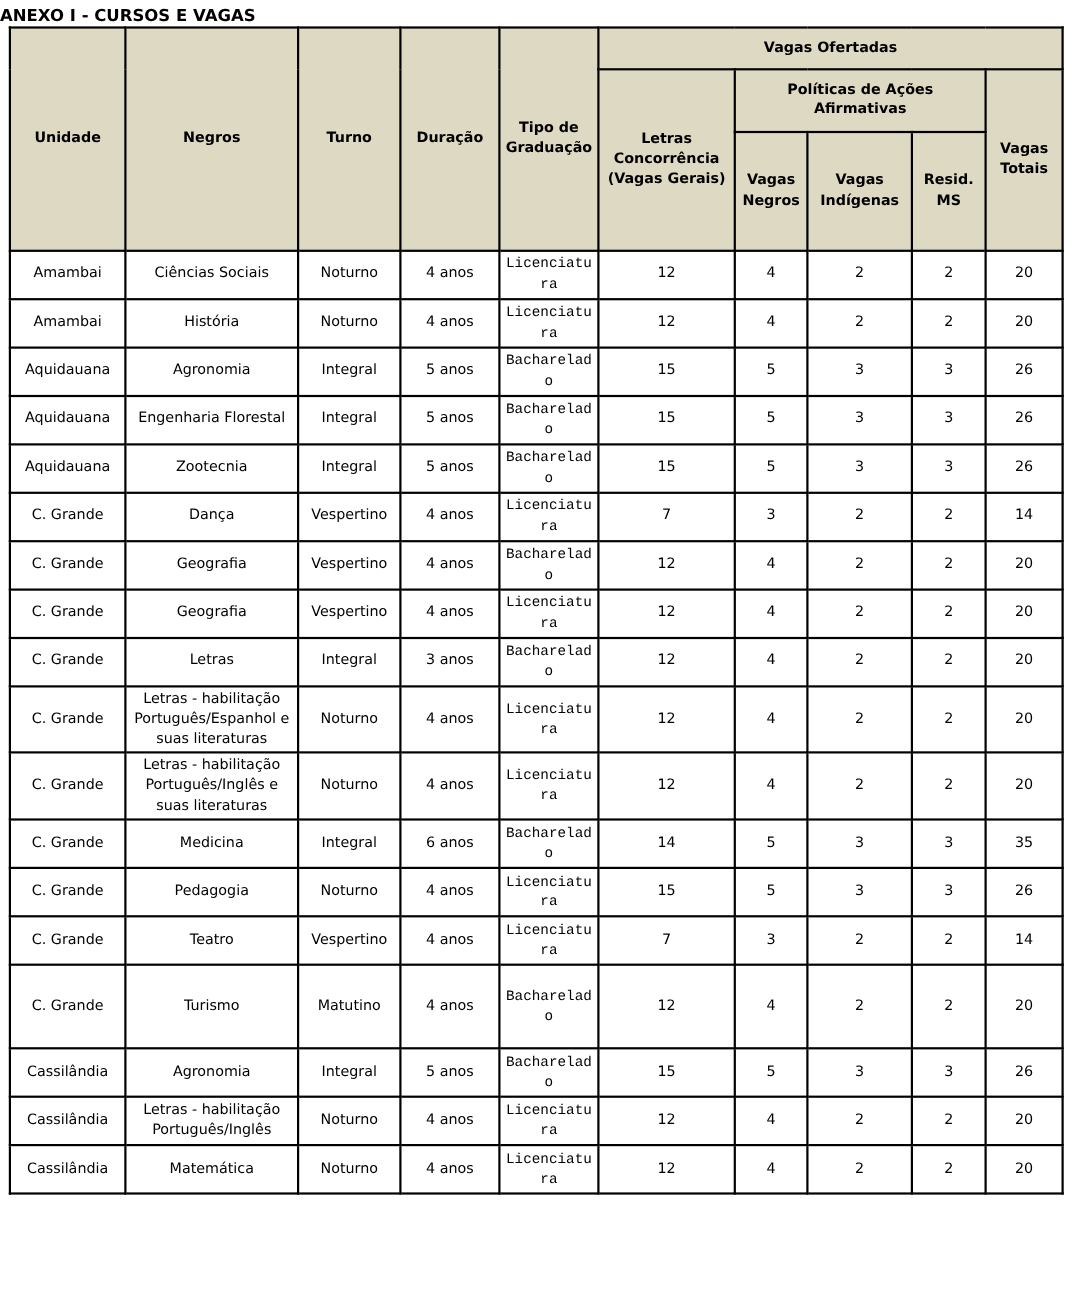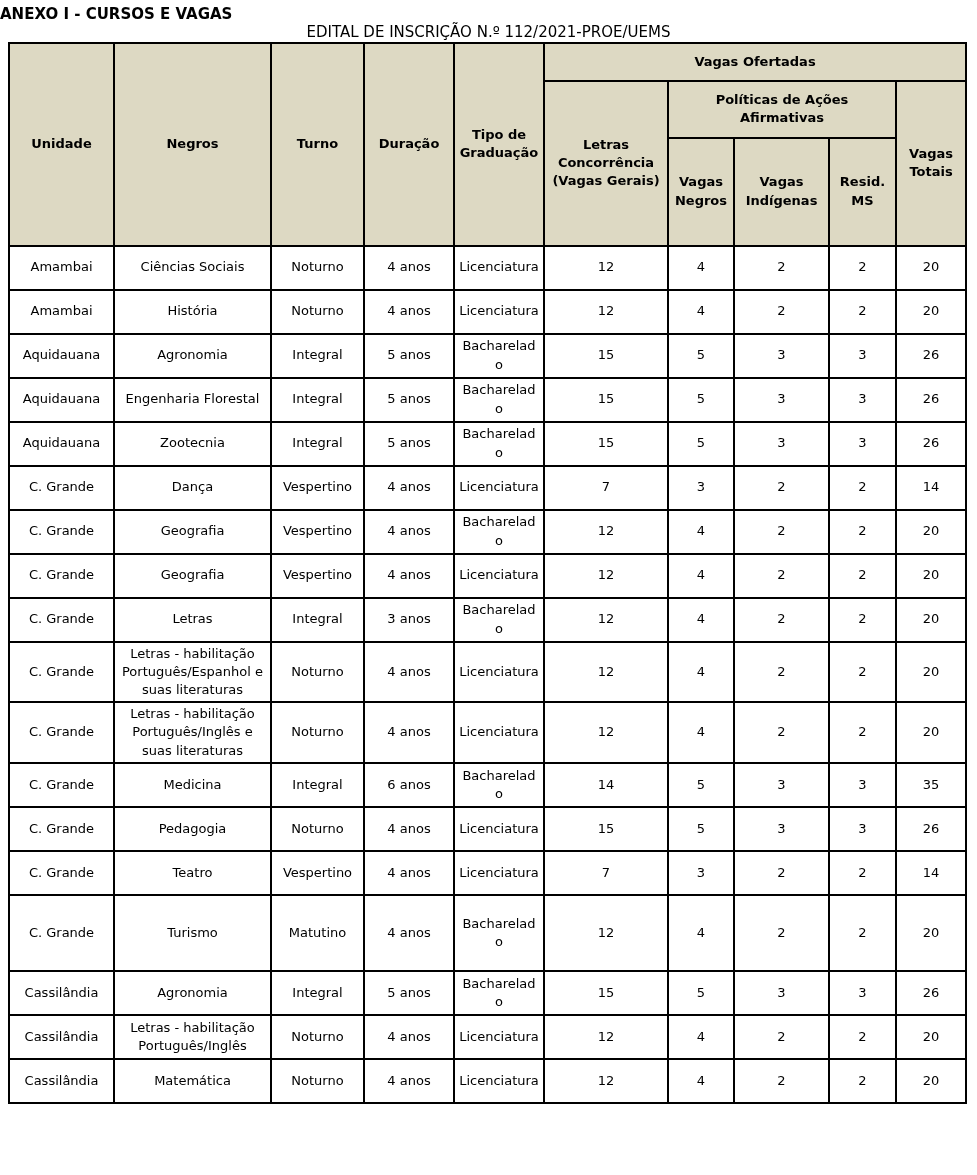--- a/index.html
+++ b/index.html
@@ -44,31 +44,30 @@
   }
   thead tr.h-row-1 { height: 24px; }
   thead tr.h-row-2 { height: 42px; }
   thead tr.h-row-3 { height: 108px; }
   table.courses td {
     background: #ffffff;
     padding: 2px 4px;
     height: 44px;
   }
   td.c-curso { padding: 2px 16px; margin-left: 16px; }
-  td.c-tipo  { padding: 2px 3.6px; }
+  td.c-tipo  { padding: 2px 3.6px; font-family: Liberation Mono, monospace; }
   tbody tr:nth-child(15) td { height: 76px; }
 </style>
 </head>
 <body>
 
 <div>
 
   <div class="doc-title">ANEXO I - CURSOS E VAGAS</div>
 
-  <div class="doc-subtitle">EDITAL DE INSCRIÇÃO N.º 112/2021-PROE/UEMS</div>
 
   <table class="courses">
     <colgroup>
       <col style="width:105px">
       <col style="width:157px">
       <col style="width:93px">
       <col style="width:90px">
       <col style="width:90px">
       <col style="width:124px">
       <col style="width:66px">

